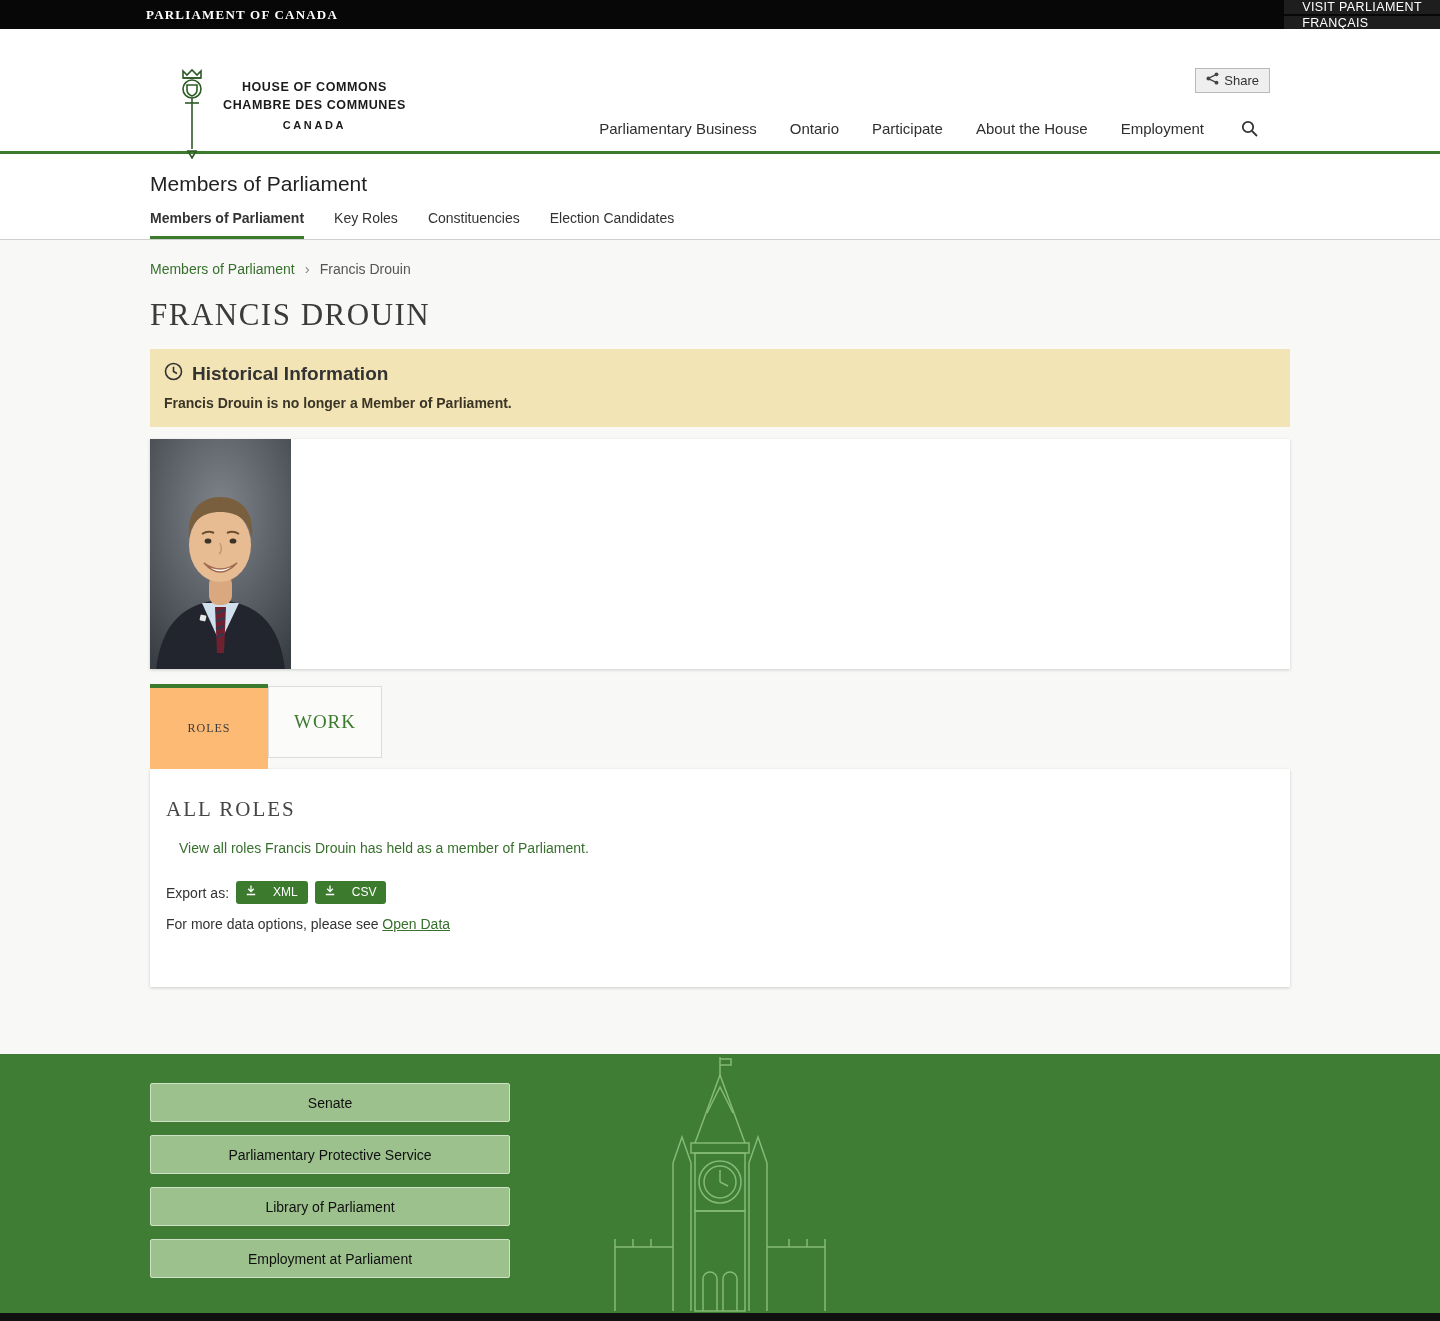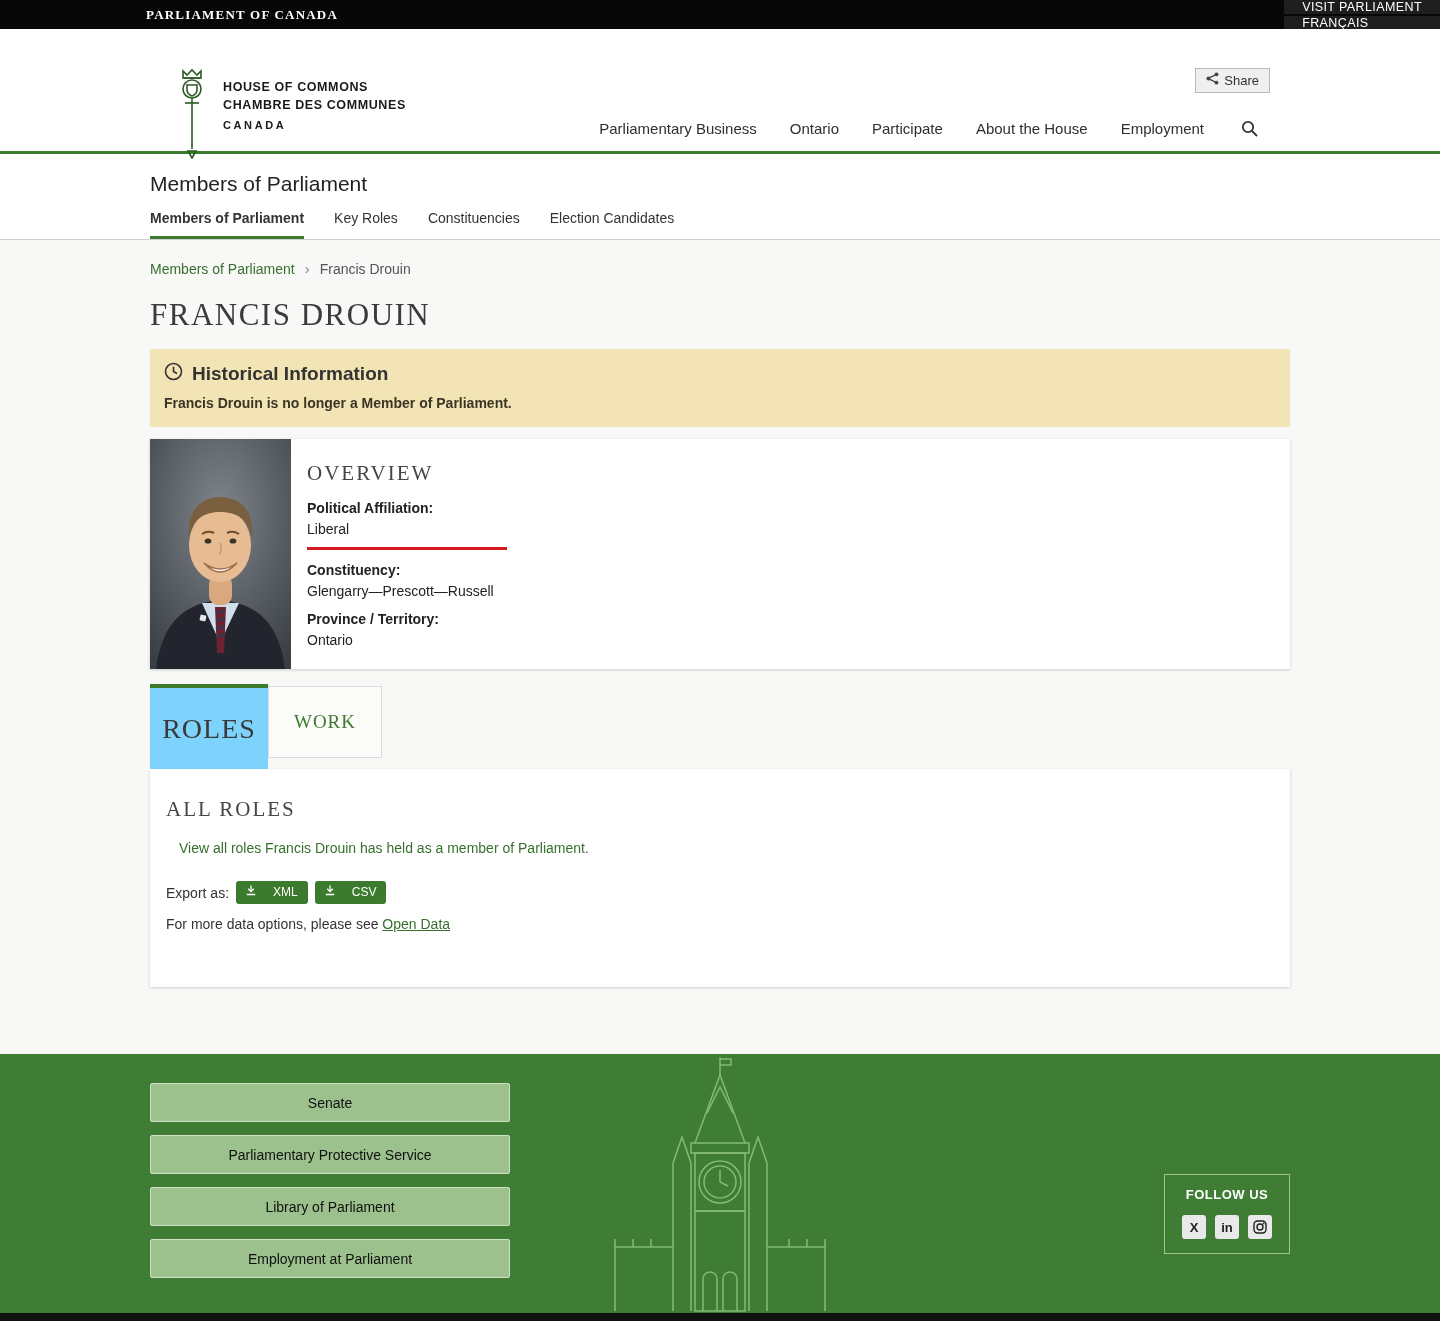--- a/index.html
+++ b/index.html
@@ -11,21 +11,21 @@
   }
   a { text-decoration: none; }
 
   
   .top-bar { height: 29px; background: #070707; display: flex; justify-content: space-between; align-items: stretch; }
   .top-brand { padding-left: 146px; color: #fff; font-family: "Liberation Serif", serif; font-size: 13px; font-weight: 600; letter-spacing: 1.2px; display: flex; align-items: center; }
   .top-right { display: flex; gap: 2px; flex-direction: column; }
   .top-box { background: #1e1e1e; color: #fff; font-size: 12.5px; letter-spacing: .4px; display: flex; align-items: center; padding: 0 18px; cursor: pointer; }
 
   
-  .site-header { position: relative; height: 125px; background: #fff; border-bottom: 3px solid #3c7a2e; }
+  .site-header { position: relative; height: 125px; background: #fff; border-bottom: 3px solid #3c7a2e; text-align: center; }
   .logo { position: absolute; left: 173px; top: 38px; display: flex; gap: 12px; cursor: pointer; }
   .logo-text { padding-top: 12px; }
   .logo-line { font-size: 12.5px; font-weight: bold; letter-spacing: .6px; color: #1a1a1a; line-height: 1.4; }
   .logo-canada { font-size: 11px; font-weight: bold; letter-spacing: 2.6px; margin-top: 5px; color: #1a1a1a; }
   .share-btn { position: absolute; right: 170px; top: 39px; display: flex; align-items: center; gap: 5px; background: #efefef; border: 1px solid #b9b9b9; padding: 3px 10px 4px; font-size: 13px; color: #333; cursor: pointer; }
   .main-nav { position: absolute; right: 182px; bottom: 14px; display: flex; align-items: center; gap: 33px; font-size: 15px; }
   .main-nav a { color: #2f2f2f; }
   .search-btn { margin-left: 4px; cursor: pointer; display: flex; align-items: center; background: none; border: none; }
 
   
@@ -49,21 +49,21 @@
 
   .overview-card { margin-top: 12px; background: #fff; box-shadow: 0 1px 3px rgba(0,0,0,.18); display: flex; min-height: 230px; }
   .portrait { width: 141px; height: 230px; flex: 0 0 141px; display: block; }
   .overview-body { padding: 20px 20px 0 16px; }
   .overview-title { font-family: "Liberation Serif", serif; font-size: 21px; font-weight: 400; letter-spacing: 2px; color: #454545; margin: 2px 0 14px; }
   .field-label { font-size: 14px; font-weight: bold; color: #222; margin-top: 12px; }
   .field-value { font-size: 14px; color: #222; margin-top: 5px; }
   .party-line { width: 200px; height: 3px; background: #d71920; margin-top: 10px; }
 
   .tabs-row { display: flex; margin-top: 15px; position: relative; z-index: 2; }
-  .tab-roles { width: 118px; height: 85px; background: #7dd3fc; border-top: 4px solid #3c7a2e; display: flex; align-items: center; justify-content: center; font-family: "Liberation Serif", serif; font-size: 28px; letter-spacing: 1px; color: #3a3a3a; cursor: pointer; }
+  .tab-roles { width: 118px; height: 85px; background: #fdba74; border-top: 4px solid #3c7a2e; display: flex; align-items: center; justify-content: center; font-family: "Liberation Serif", serif; font-size: 12px; letter-spacing: 1px; color: #3a3a3a; cursor: pointer; }
   .tab-work { width: 114px; height: 72px; margin-top: 2px; background: #fbfbfa; border: 1px solid #dcdcdc; display: flex; align-items: center; justify-content: center; font-family: "Liberation Serif", serif; font-size: 19px; letter-spacing: 1px; color: #3c7a2e; cursor: pointer; }
 
   .roles-card { background: #fff; box-shadow: 0 1px 3px rgba(0,0,0,.18); padding: 28px 16px 55px; position: relative; z-index: 1; }
   .roles-title { font-family: "Liberation Serif", serif; font-size: 21px; font-weight: 400; letter-spacing: 2px; color: #454545; }
   .roles-link { display: inline-block; margin: 18px 0 0 13px; color: #37702d; font-size: 14px; cursor: pointer; }
   .export-row { display: flex; align-items: center; gap: 7px; margin-top: 24px; font-size: 14px; }
   .export-btn { display: inline-flex; align-items: center; gap: 17px; background: #3c7a2e; color: #fff; font-size: 12px; padding: 4px 10px 5px; border: none; border-radius: 3px; cursor: pointer; font-family: "Liberation Sans", sans-serif; }
   .more-data { margin-top: 12px; font-size: 14px; }
   .more-data a { color: #37702d; text-decoration: underline; }
 
@@ -187,30 +187,20 @@
       <rect x="59" y="136" width="23" height="30" rx="9" fill="#d9a87e"></rect>
       <ellipse cx="70" cy="106" rx="31" ry="37" fill="#e7bc92"></ellipse>
       <path d="M39 100 C36 66 56 58 70 58 C85 58 105 66 102 100 C99 82 89 73 70 73 C52 73 42 82 39 100 Z" fill="#7a5f3e"></path>
       <path d="M54 124 Q70 136 87 124 Q70 142 54 124 Z" fill="#fff" stroke="#a06a4c" stroke-width="1.5"></path>
       <ellipse cx="58" cy="102" rx="3.4" ry="2.6" fill="#3c3328"></ellipse>
       <ellipse cx="83" cy="102" rx="3.4" ry="2.6" fill="#3c3328"></ellipse>
       <path d="M52 95 Q58 91 64 94 M77 94 Q83 91 89 95" stroke="#6a4e30" stroke-width="2" fill="none"></path>
       <path d="M70 104 Q73 112 69 115" stroke="#c79a72" stroke-width="1.6" fill="none"></path>
       <rect x="50" y="176" width="6" height="6" rx="1" fill="#e8e8e8" transform="rotate(12 53 179)"></rect>
     </svg>
-    <div class="overview-body">
-      <div class="overview-title">OVERVIEW</div>
-      <div class="field-label">Political Affiliation:</div>
-      <div class="field-value">Liberal</div>
-      <div class="party-line"></div>
-      <div class="field-label">Constituency:</div>
-      <div class="field-value">Glengarry—Prescott—Russell</div>
-      <div class="field-label">Province / Territory:</div>
-      <div class="field-value">Ontario</div>
-    </div>
   </div>
 
   <div class="tabs-row">
     <div class="tab-roles">ROLES</div>
     <div class="tab-work">WORK</div>
   </div>
 
   <div class="roles-card">
     <div class="roles-title">ALL ROLES</div>
     <a href="#" class="roles-link">View all roles Francis Drouin has held as a member of Parliament.</a>
@@ -261,34 +251,20 @@
     <path d="M20 196 V188 M38 196 V188 M56 196 V188 M230 196 V188 M212 196 V188 M194 196 V188"></path>
   </svg>
 
   <div class="footer-buttons">
     <button class="f-btn">Senate</button>
     <button class="f-btn">Parliamentary Protective Service</button>
     <button class="f-btn">Library of Parliament</button>
     <button class="f-btn">Employment at Parliament</button>
   </div>
 
-  <div class="follow-box">
-    <div class="follow-title">FOLLOW US</div>
-    <div class="social-row">
-      <span class="social">X</span>
-      <span class="social">in</span>
-      <span class="social">
-        <svg width="14" height="14" viewBox="0 0 14 14">
-          <rect x="1" y="1" width="12" height="12" rx="3.5" fill="none" stroke="#222" stroke-width="1.4"></rect>
-          <circle cx="7" cy="7" r="3" fill="none" stroke="#222" stroke-width="1.4"></circle>
-          <circle cx="10.6" cy="3.4" r="0.9" fill="#222"></circle>
-        </svg>
-      </span>
-    </div>
-  </div>
 </div>
 
 <div class="bottom-bar">
   
   
   
   
   
   
 </div>

